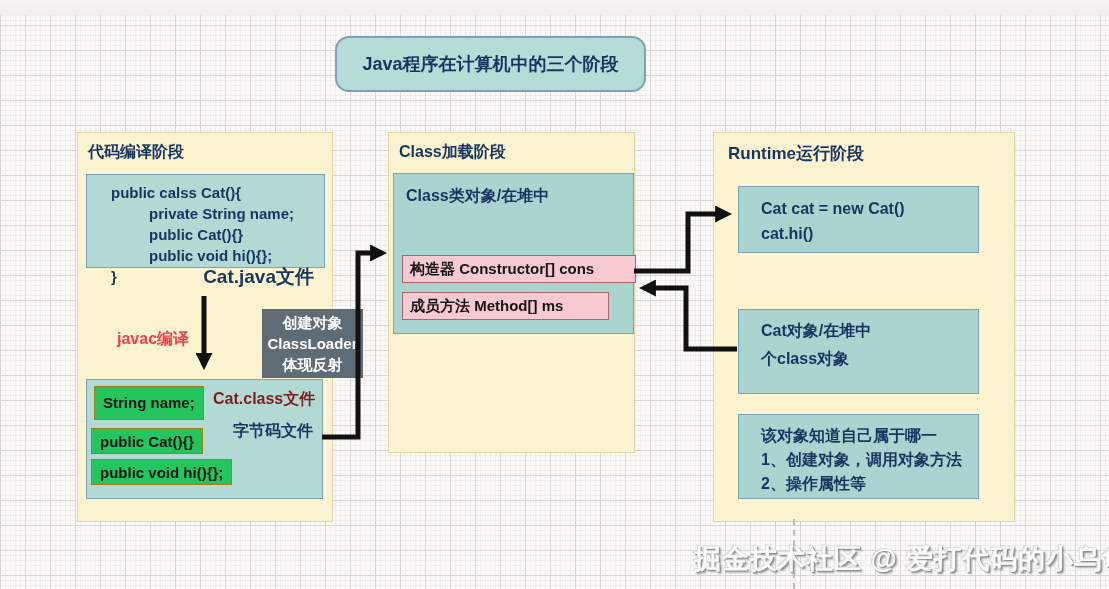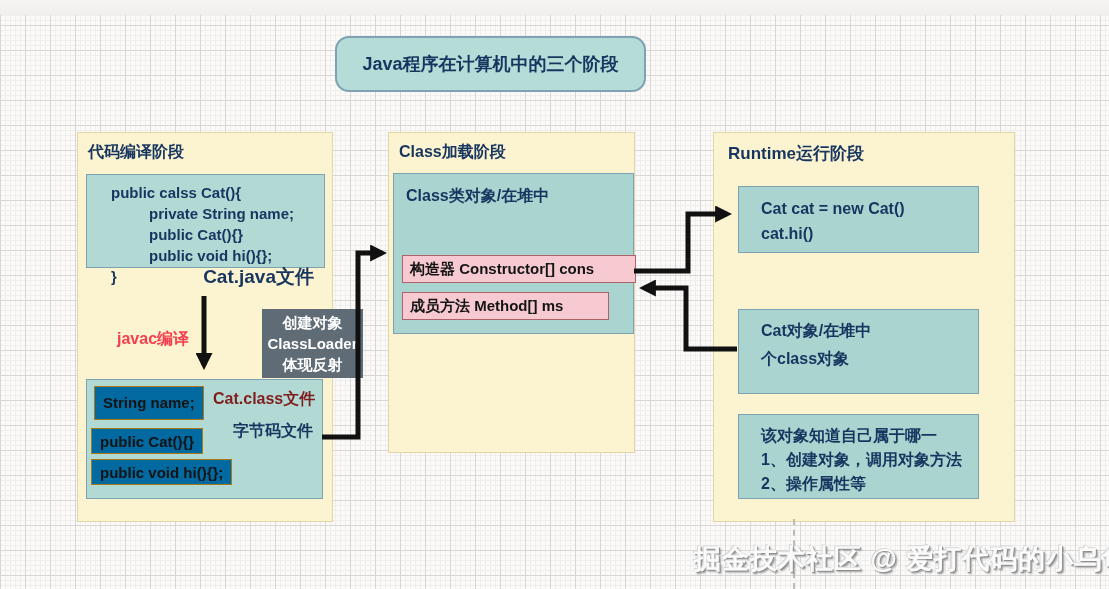--- a/index.html
+++ b/index.html
@@ -43,21 +43,21 @@
     color:#16355f; font-weight:bold; font-size:15px; }
   .code-line{ line-height:21px; white-space:nowrap; }
   .code-line.indent{ padding-left:38px; }
   .code-last-row{ display:flex; justify-content:space-between; align-items:flex-end; line-height:21px; }
   .code-file-label{ font-size:19px; padding-right:2px;text-align:right; }
 
   .javac-label{ position:absolute; left:39px; top:196px; color:#f2404e;
     font-weight:bold; font-size:16px; white-space:nowrap; }
 
   .class-box{ left:8px; top:246px; width:237px; height:120px; }
-  .chip{ position:absolute; background:#0369a1; border:1px solid #a87a16;
+  .chip{ position:absolute; background:#22c55e; border:1px solid #a87a16;
     color:#141414; font-weight:bold; font-size:15px; line-height:26px;
     padding:0 8px; white-space:nowrap; }
   .chip1{ left:7px;  top:6px;  height:34px; line-height:32px; }
   .chip2{ left:4px;  top:48px; height:26px; }
   .chip3{ left:4px;  top:79px; height:26px; }
   .lbl-classfile{ position:absolute; left:126px; top:9px;  color:#7f1d1d; font-weight:bold; font-size:16px; white-space:nowrap; }
   .lbl-bytecode { position:absolute; left:146px; top:41px; color:#16355f; font-weight:bold; font-size:16px; white-space:nowrap; }
 
   
   .classloader-box{

